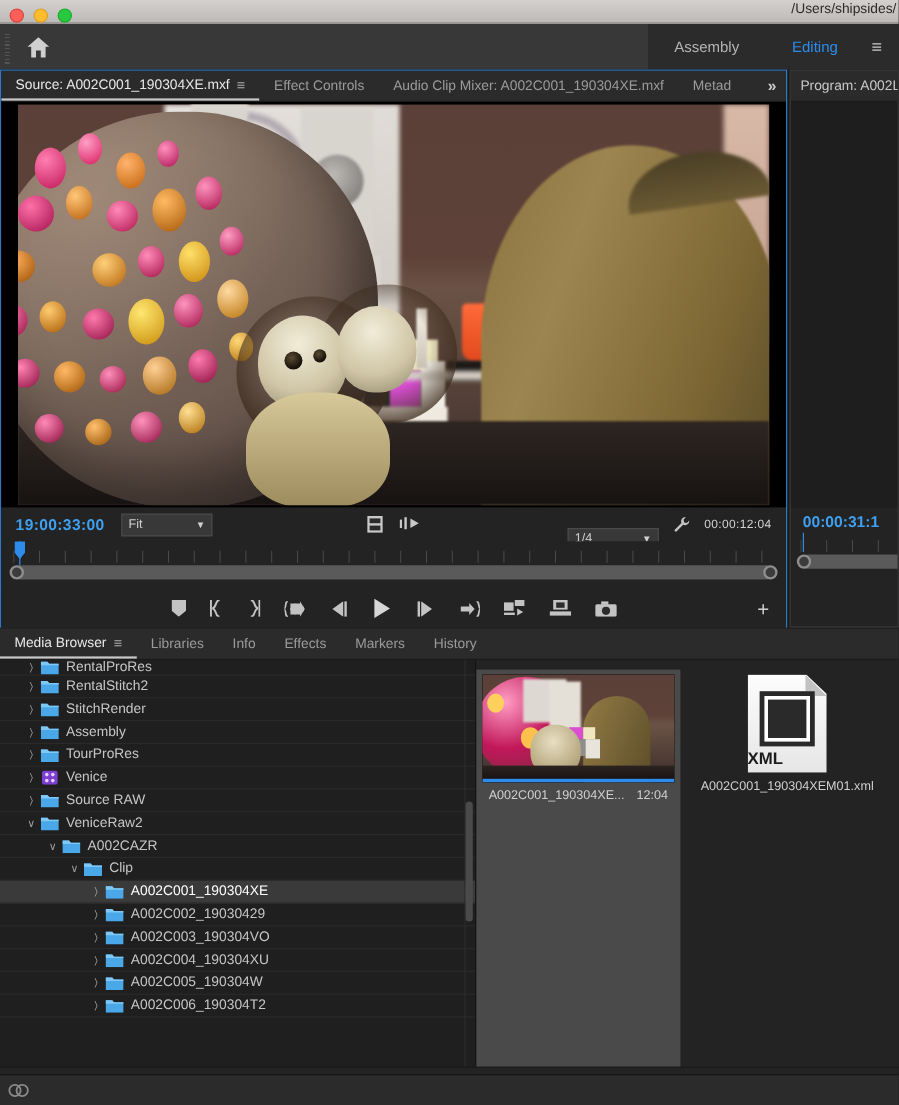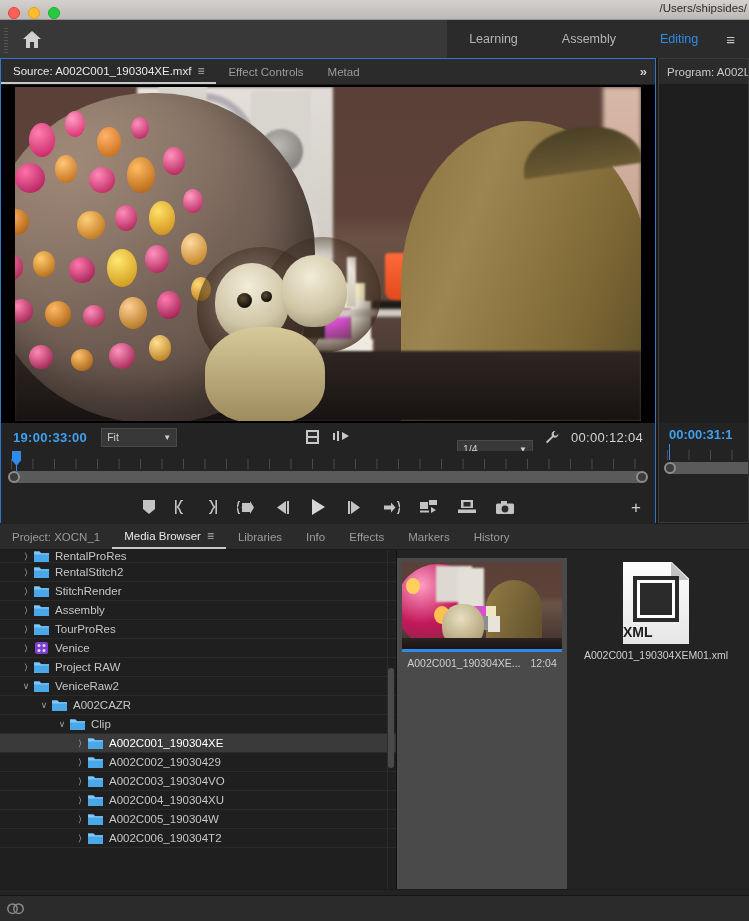--- a/index.html
+++ b/index.html
@@ -191,21 +191,21 @@
     filter: blur(1.3px);
     border-radius: 4px 4px 10px 10px;
   }
 
   
   .mon-row1 {
     height: 28px; display: flex; align-items: center;
     padding: 0 12px; background: #232323; position: relative;
   }
   .tc-blue { color: #3fa0f0; font-size: 13px; font-weight: bold; letter-spacing: .3px; }
-  .tc-white { color: #d2d2d2; font-size: 13px; letter-spacing: .3px; }
+  .tc-white { color: #d2d2d2; font-size: 10px; letter-spacing: .3px; }
   .mini-select {
     margin-left: 14px; width: 76px; height: 19px;
     background: #383838; border: 1px solid #4a4a4a;
     color: #d0d0d0; font-size: 10.5px;
     display: flex; align-items: center; padding: 1px 5px;
     position: relative; cursor: pointer;
   }
   .mini-select .chev { margin-left: auto; font-size: 8px; color: #cfcfcf; }
   .mid-icons {
     position: absolute; left: 0; right: 0;
@@ -405,36 +405,36 @@
 </div>
 
 <div class="appbar">
   <div class="grip"></div>
   <div class="home-btn">
     <svg width="20" height="19" viewBox="0 0 20 19">
       <path d="M10 1 L19 9 H16 V18 H12 V12 H8 V18 H4 V9 H1 Z" fill="#d0d0d0"></path>
     </svg>
   </div>
   <div class="ws-area">
-    <div class="ws-item">Learning</div>
     <div class="ws-item">Assembly</div>
     <div class="ws-item active">Editing</div>
     <div class="ws-menu">≡</div>
   </div>
 </div>
 
 <div class="workspace">
 
   <div class="source-panel">
     <div class="panel-tabs">
       <div class="ptab active">
         <span>Source: A002C001_190304XE.mxf</span>
         <span class="hamb">≡</span>
       </div>
       <div class="ptab">Effect Controls</div>
+      <div class="ptab">Audio Clip Mixer: A002C001_190304XE.mxf</div>
       <div class="ptab">Metad</div>
       <div class="tab-overflow">»</div>
     </div>
 
     <div class="video-area">
       <div class="video-frame">
         <div class="bg-wall"></div>
         <div class="wall-right"></div>
 
         <div class="test-chart">
@@ -644,21 +644,20 @@
       <div class="ticks" style="left:8px;right:0;top:0;"></div>
       <div class="playhead-line" style="left:10px;height:16px;"></div>
       <div class="zoombar" style="left:8px;right:-20px;top:18px;">
         <div class="zoom-handle" style="left:-3px;"></div>
       </div>
     </div>
   </div>
 
   <div class="browser-panel">
     <div class="panel-tabs">
-      <div class="ptab">Project: XOCN_1</div>
       <div class="ptab active">
         <span>Media Browser</span>
         <span class="hamb">≡</span>
       </div>
       <div class="ptab">Libraries</div>
       <div class="ptab">Info</div>
       <div class="ptab">Effects</div>
       <div class="ptab">Markers</div>
       <div class="ptab">History</div>
     </div>
@@ -766,21 +765,21 @@
               </svg></div>
             <span>Venice</span>
           </div>
           <div class="trow">
             <div style="width: 18px; flex: 0 0 18px;"></div>
             <div class="disc">〉</div>
             <div class="folder-ico"><svg width="15" height="12" viewBox="0 0 15 12">
                 <path d="M0 1.5 H5.5 L7 3.2 H15 V12 H0 Z" fill="#4aa8e8"></path>
                 <path d="M0 1.5 H5.5 L7 3.2 H15 V4.4 H0 Z" fill="#7fc7f5"></path>
               </svg></div>
-            <span>Project RAW</span>
+            <span>Source RAW</span>
           </div>
           <div class="trow">
             <div style="width: 18px; flex: 0 0 18px;"></div>
             <div class="disc">∨</div>
             <div class="folder-ico"><svg width="15" height="12" viewBox="0 0 15 12">
                 <path d="M0 1.5 H5.5 L7 3.2 H15 V12 H0 Z" fill="#4aa8e8"></path>
                 <path d="M0 1.5 H5.5 L7 3.2 H15 V4.4 H0 Z" fill="#7fc7f5"></path>
               </svg></div>
             <span>VeniceRaw2</span>
           </div>

